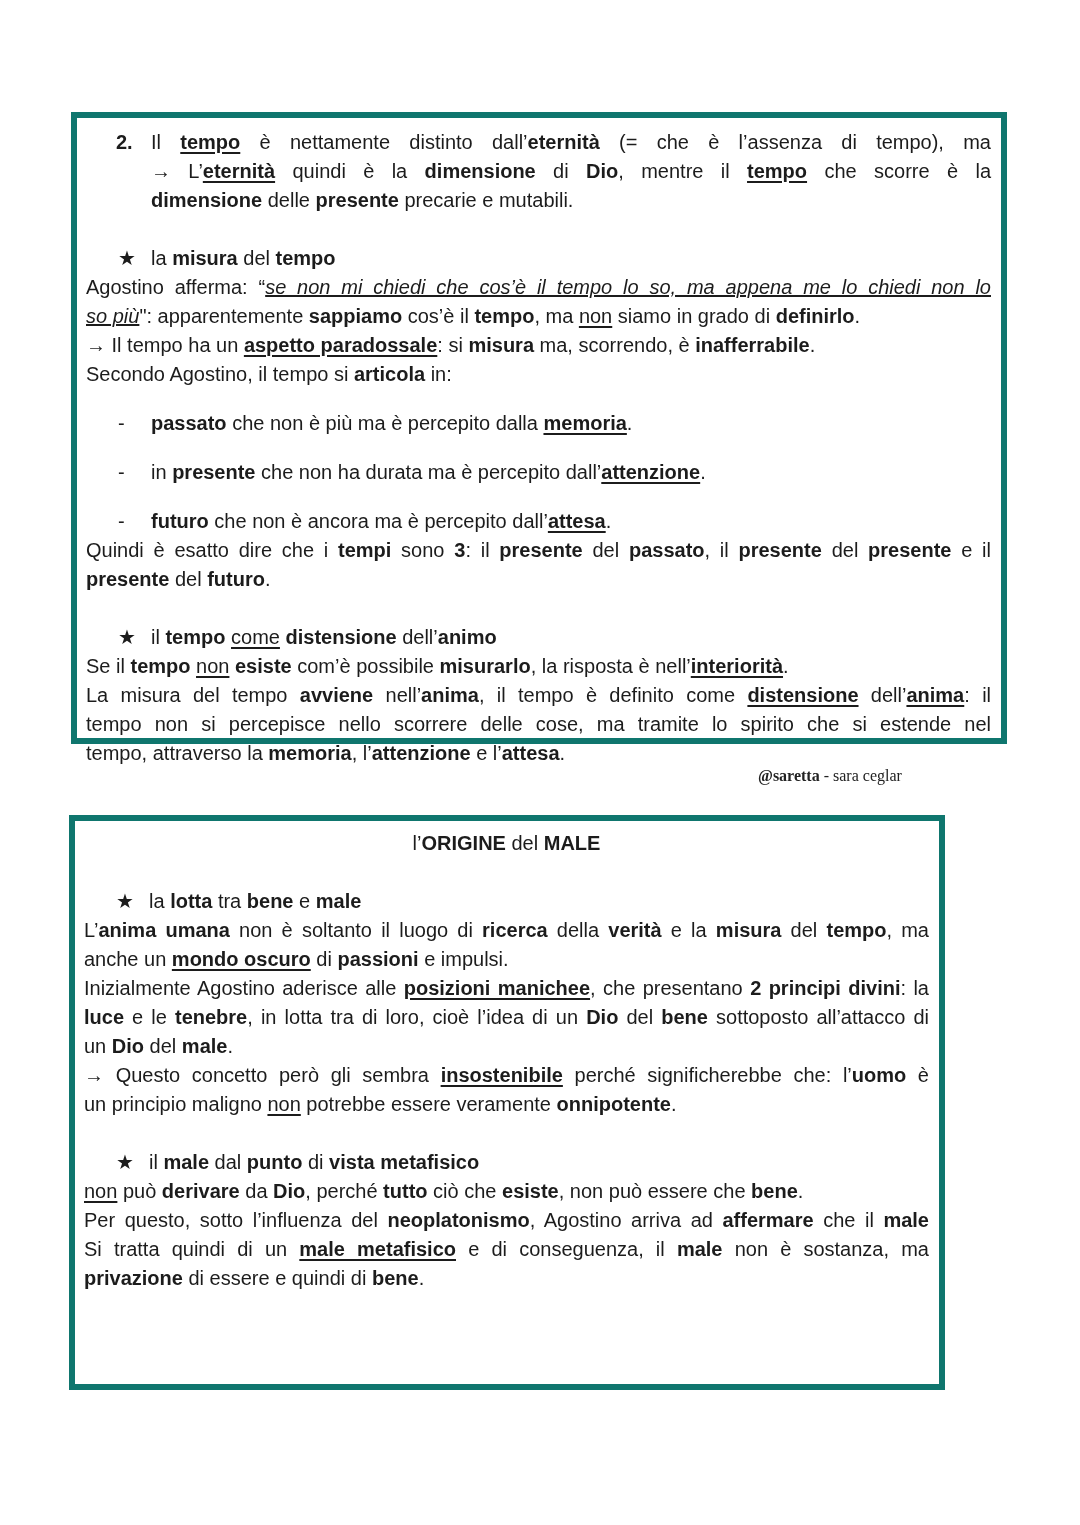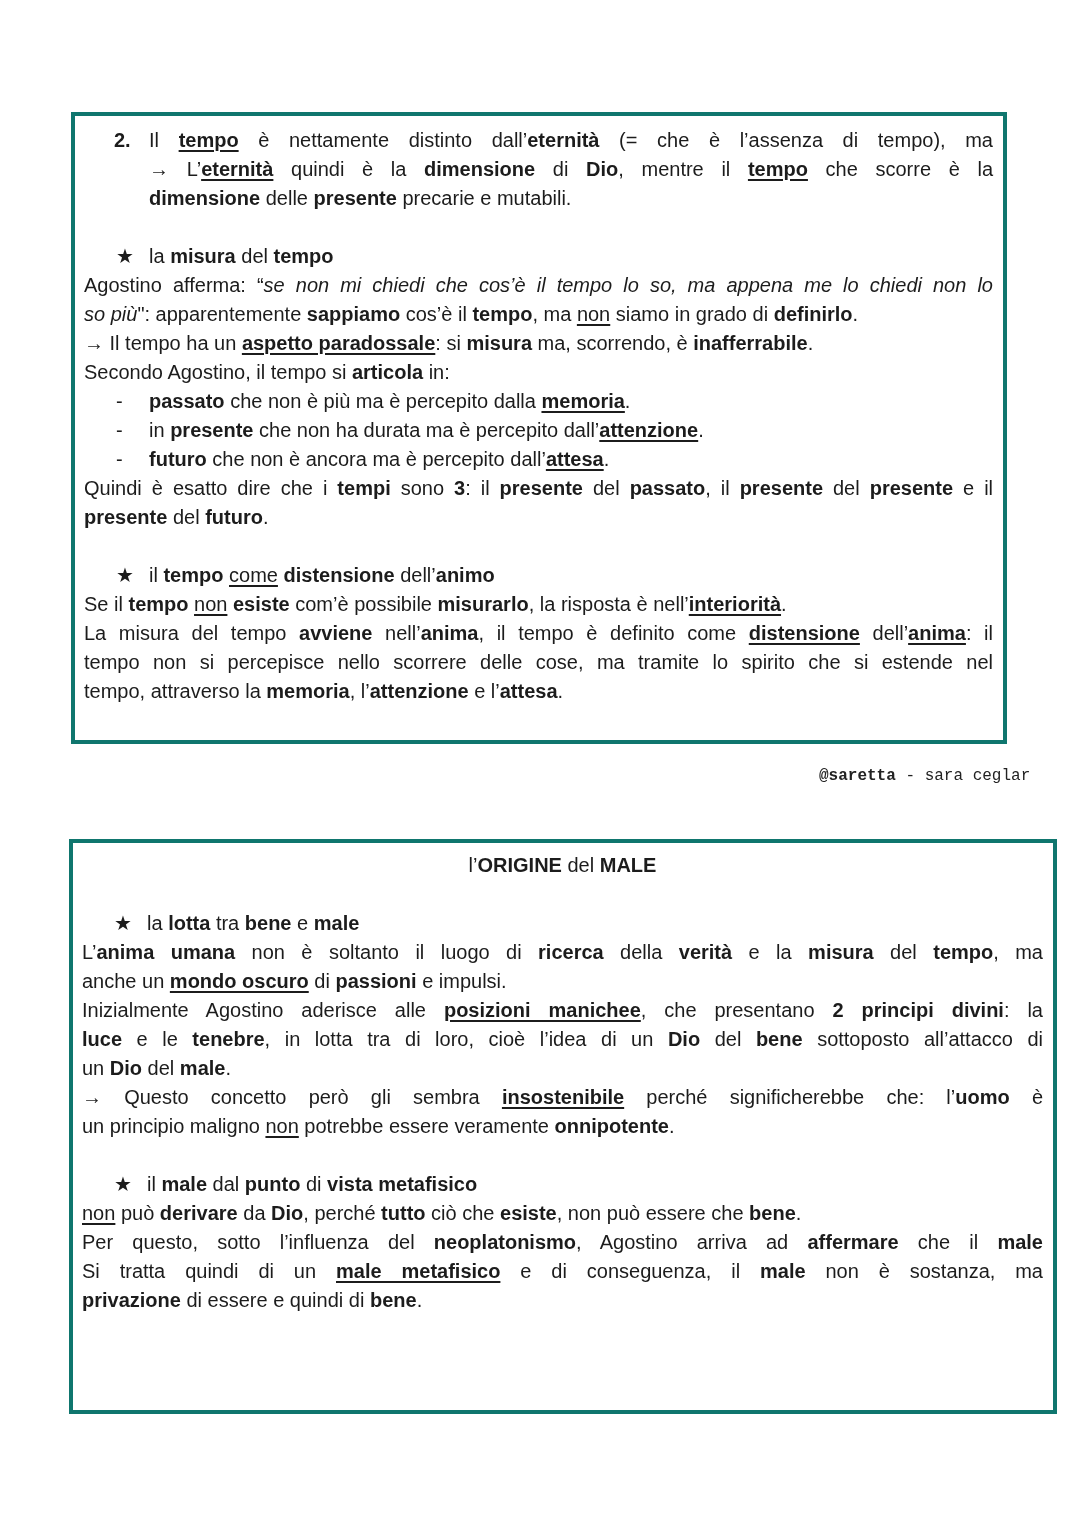--- a/index.html
+++ b/index.html
@@ -3,47 +3,47 @@
 <meta charset="utf-8">
 <style>
   html, body { margin: 0; padding: 0; background: #ffffff; }
   body {
     width: 1080px; height: 1525px; position: relative; overflow: hidden;
     font-family: "Liberation Sans", "DejaVu Sans", sans-serif;
     color: #1c1c1c;
   }
   .box {
     position: absolute;
-    border: 4px solid #0f766e;
+    border: 6px solid #0f766e;
     box-sizing: border-box;
     background: #fff;
   }
   #box1 { left: 71px; top: 112px; width: 936px; height: 632px; padding: 10px 10px 0 9px; }
-  #box2 { left: 69px; top: 815px; width: 988px; height: 575px; padding: 8px 10px 0 9px; margin-top: 24px; }
+  #box2 { left: 69px; top: 815px; width: 876px; height: 575px; padding: 8px 10px 0 9px; }
   .line {
     font-size: 20px; line-height: 29px; height: 29px; white-space: nowrap;
     text-align: justify; text-align-last: justify;
   }
   .line.last { text-align-last: left; }
   .line.left { text-align: center; text-align-last: left; }
   .line.center { text-align: center; text-align-last: center; }
   .blank { height: 29px; }
   .ind1 { padding-left: 65px; }
   .ind-num { padding-left: 30px; }
   .ind-star { padding-left: 32px; }
-  .ind-dash { padding-left: 32px; }
+  .ind-dash { padding-left: 32px; margin-top: 20px; }
   b { font-weight: bold; }
   u { text-decoration: underline; text-underline-offset: 3px; }
-  i { font-style: italic; }
+  i { font-style: italic; text-decoration: underline; }
   .num { display: inline-block; width: 35px; font-weight: bold; }
   .star { display: inline-block; width: 33px; font-size: 20px; }
   .dash { display: inline-block; width: 33px; }
   .credit {
-    position: absolute; left: 819px; top: 767px; font-size: 16px;
-    font-family: Liberation Mono, monospace; color: #222;
+    position: absolute; left: 758px; top: 767px; font-size: 16px;
+    font-family: Liberation Serif, serif; color: #222;
   }
 </style>
 </head>
 <body>
 
 <div class="box" id="box1">
 
   <div class="line ind-num"><span class="num">2.</span>Il <b><u>tempo</u></b> è nettamente distinto dall’<b>eternità</b> (= che è l’assenza di tempo), ma</div>
   <div class="line ind1">→ L’<b><u>eternità</u></b> quindi è la <b>dimensione</b> di <b>Dio</b>, mentre il <b><u>tempo</u></b> che scorre è la</div>
   <div class="line last ind1"><b>dimensione</b> delle <b>presente</b> precarie e mutabili.</div>

